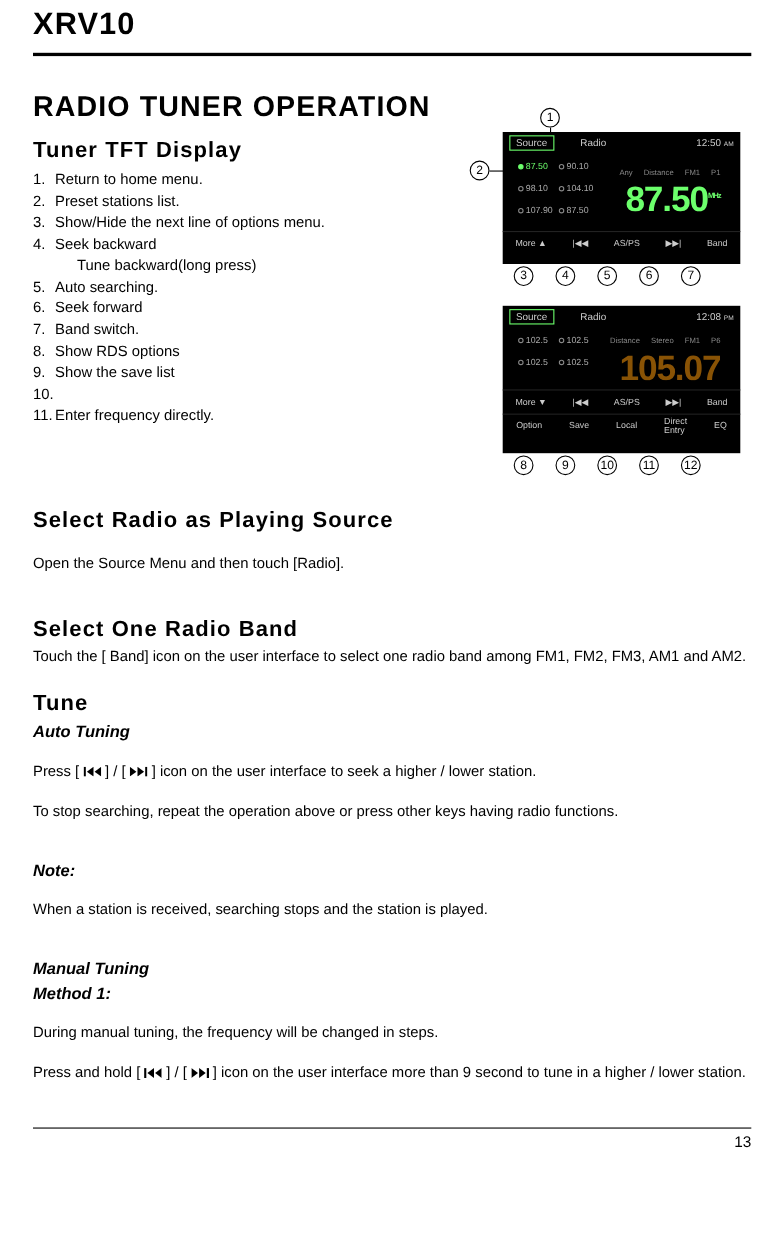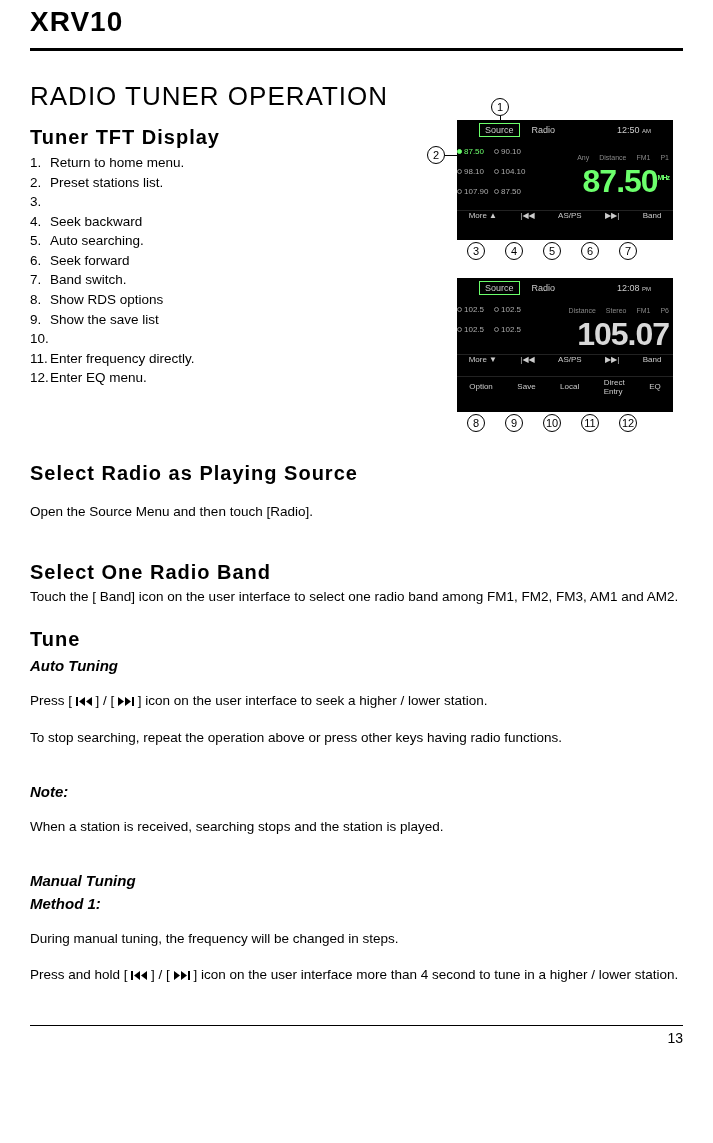--- a/index.html
+++ b/index.html
@@ -1,57 +1,57 @@
 <!DOCTYPE html>
 <html><head>
 <meta charset="utf-8">
 <style>
 *{margin:0;padding:0;box-sizing:border-box}
 body{font-family:Arial,Helvetica,sans-serif;background:#fff;color:#000;width:713px;padding:0 30px 20px 30px}
 .model{font-size:28px;font-weight:900;padding:6px 0 10px 0;letter-spacing:1px}
 .hr-thick{border:0;border-top:3px solid #000;margin-bottom:30px}
-.section-title{font-size:26px;font-weight:400;letter-spacing:1px;margin:6px 0 8px 0}
+.section-title{font-size:26px;font-weight:700;letter-spacing:1px;margin:6px 0 8px 0}
 .subsection-title{font-size:20px;font-weight:900;letter-spacing:1px;margin:6px 0 4px 0}
 .subsection-sub{font-size:15px;font-weight:700;font-style:italic;margin:6px 0 2px 0}
 .body-text{font-size:13.5px;line-height:1.35;margin:18px 0}
 .body-text-justify{font-size:13.5px;line-height:1.35;text-align:justify}
 .ol{padding-left:0;list-style:none}
 .ol li{font-size:13.5px;line-height:1.45;display:flex}
 .ol .num{min-width:20px}
 .ol .indent{padding-left:20px}
 .top-row{display:flex;gap:14px;align-items:flex-start}
 .left-col{flex:1}
 .right-col{width:252px;display:flex;flex-direction:column;gap:18px}
 .fig{position:relative}
 .radio-card{width:216px;height:120px;background:#000;color:#fff;font-family:Arial,sans-serif;font-size:9px;position:relative;margin-left:26px}
-.radio-top{display:flex;align-items:center;height:20px;padding:0 22px;gap:12px}
+.radio-top{display:flex;align-items:center;height:20px;padding:0 6px;gap:24px}
 .src{border:1px solid #6cff6c;color:#ccc;padding:1px 5px;border-radius:0;font-size:9px}
 .rtitle{color:#ccc;font-size:9px}
 .clock{margin-left:auto;color:#ccc;font-size:9px}
-.radio-mid{display:flex;height:70px;padding:0 0}
+.radio-mid{display:flex;height:70px;padding:0 14px}
 .presets{width:72px;display:grid;grid-template-columns:1fr 1fr;grid-auto-rows:18px;gap:2px;align-content:start;padding-top:2px}
 .preset{display:flex;align-items:center;font-size:8px;color:#aaa;gap:2px}
 .dot{width:5px;height:5px;border-radius:50%;border:1px solid #888}
 .dot.active{background:#6cff6c;border-color:#6cff6c}
 .preset.active{color:#6cff6c}
 .freq-area{flex:1;display:flex;flex-direction:column;align-items:flex-end;justify-content:center}
 .status-line{font-size:7px;color:#888;display:flex;gap:10px;margin-bottom:4px;width:100%;justify-content:flex-end;padding-right:4px}
 .big-freq{color:#6cff6c;font-size:32px;font-weight:700;letter-spacing:-1px;line-height:1;padding-right:4px}
 .mhz{font-size:7px;color:#6cff6c;vertical-align:super}
-.radio-bot{height:22px;display:flex;align-items:flex-start;justify-content:space-around;border-top:1px solid #222}
+.radio-bot{height:22px;display:flex;align-items:center;justify-content:space-around;border-top:1px solid #222}
 .bot-btn{color:#ccc;font-size:8px;display:flex;align-items:center;gap:2px}
 .extra-row{height:20px;display:flex;align-items:center;justify-content:space-around;border-top:1px solid #222}
 .callout-circle{width:18px;height:18px;border:1.2px solid #000;border-radius:50%;display:flex;align-items:center;justify-content:center;font-size:11px;background:#fff;position:absolute}
 .callout-line{position:absolute;background:#000}
 .callout-row{display:flex;justify-content:space-around;padding-left:26px;width:216px;margin-top:2px}
 .callout-row .callout-circle{position:static}
 .hr-thin{border:0;border-top:1px solid #000;margin-top:40px}
 .page-num{text-align:right;font-size:14px;padding-top:4px}
 .inline-icon{display:inline-block;vertical-align:middle}
-.radio-card.second .big-freq{color:#ffffff;opacity:.85}
+.radio-card.second .big-freq{color:#a16207;opacity:.85}
 </style>
 </head>
 <body>
 
 <div class="model">XRV10</div>
 <hr class="hr-thick">
 
 <div class="section-title">RADIO TUNER OPERATION</div>
 
 <div class="top-row">
@@ -61,27 +61,29 @@
         <li>
           <span class="num">1.</span>
           <span>Return to home menu.</span>
         </li>
         <li>
           <span class="num">2.</span>
           <span>Preset stations list.</span>
         </li>
         <li>
           <span class="num">3.</span>
+          <span>Show/Hide the next line of options menu.</span>
         </li>
         <li>
           <span class="num">4.</span>
           <span>Seek backward</span>
         </li>
         <li>
           <span class="num"></span>
+          <span class="indent">Tune backward(long press)</span>
         </li>
         <li>
           <span class="num">5.</span>
           <span>Auto searching.</span>
         </li>
         <li>
           <span class="num">6.</span>
           <span>Seek forward</span>
         </li>
         <li>
@@ -95,24 +97,20 @@
         <li>
           <span class="num">9.</span>
           <span>Show the save list</span>
         </li>
         <li>
           <span class="num">10.</span>
         </li>
         <li>
           <span class="num">11.</span>
           <span>Enter frequency directly.</span>
-        </li>
-        <li>
-          <span class="num">12.</span>
-          <span>Enter EQ menu.</span>
         </li>
       </ul>
   </div>
 
   <div class="right-col">
 
     <div class="fig">
       <div class="callout-circle" style="left:60px;top:-22px">1</div>
       <div class="callout-line" style="left:69px;top:-4px;width:1px;height:10px"></div>
       <div class="callout-circle" style="left:-4px;top:26px">2</div>
@@ -254,17 +252,17 @@
       <rect x="0" y="0" width="2" height="9" fill="#000"></rect>
       <polygon points="9,0 3,4.5 9,9" fill="#000"></polygon>
       <polygon points="16,0 10,4.5 16,9" fill="#000"></polygon>
     </svg>
   <span>] / [</span>
   <svg class="inline-icon" width="16" height="9" viewBox="0 0 16 9">
       <polygon points="0,0 6,4.5 0,9" fill="#000"></polygon>
       <polygon points="7,0 13,4.5 7,9" fill="#000"></polygon>
       <rect x="14" y="0" width="2" height="9" fill="#000"></rect>
     </svg>
-  <span>] icon on the user interface more than 4 second to tune in a higher / lower station.</span>
+  <span>] icon on the user interface more than 9 second to tune in a higher / lower station.</span>
 </div>
 
 <hr class="hr-thin">
 <div class="page-num">13</div>
 
 </body></html>

